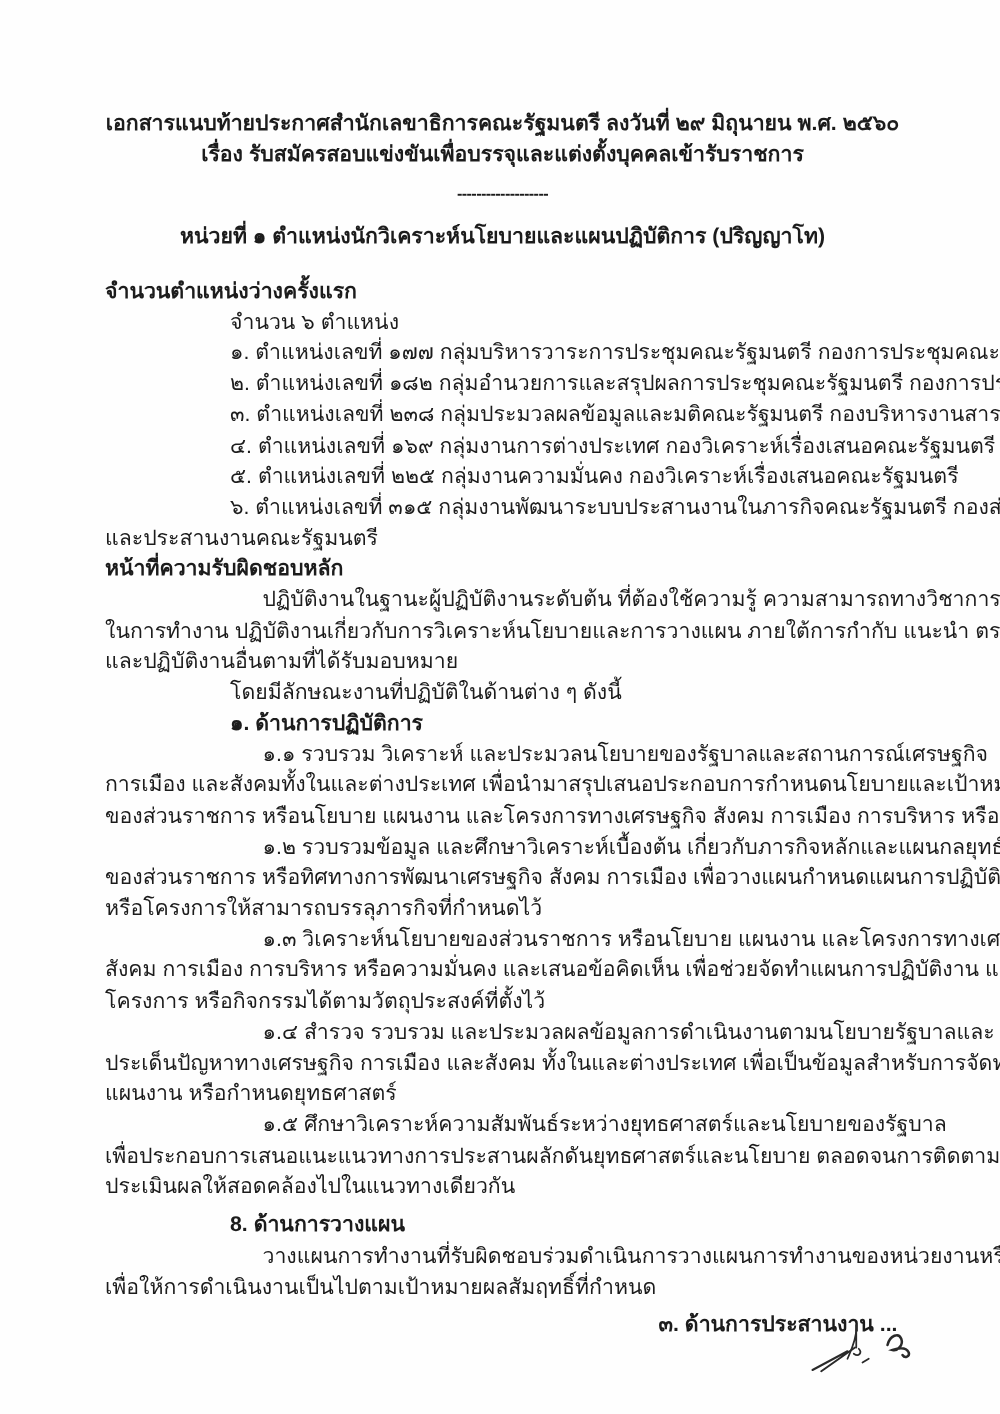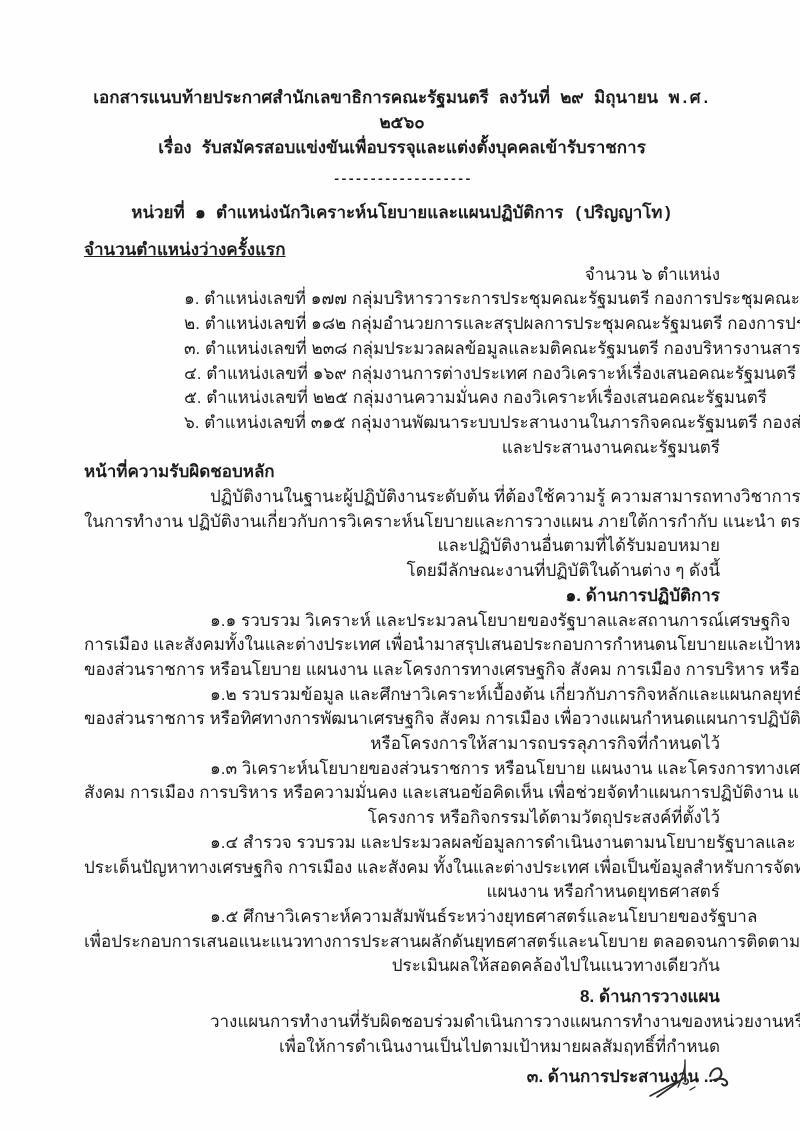--- a/index.html
+++ b/index.html
@@ -8,34 +8,34 @@
     width: 800px;
     height: 1131px;
     background: #fefefe;
     box-sizing: border-box;
     padding: 86px 80px 0 84px;
     font-family: "Liberation Sans", sans-serif;
     font-size: 17px;
     color: #1c1c1c;
     overflow: hidden;
   }
-  .line { line-height: 24.7px; white-space: nowrap; text-align: right; }
-  .center { text-align: center; white-space: normal; font-family: Liberation Mono, monospace; }
+  .line { line-height: 24.7px; white-space: nowrap; }
+  .center { text-align: center; white-space: normal; }
   .bold { font-weight: bold; }
   .doc-header .line { line-height: 25px; }
   .divider {
     margin-top: 6px;
     font-size: 13px;
     font-weight: bold;
     letter-spacing: -0.5px;
     line-height: 18px;
   }
   .unit { margin-top: 9px; }
   .section-heading { font-weight: bold; line-height: 24.7px; white-space: nowrap; }
-  .vacancy-heading { margin-top: 12px; text-decoration: underline; }
+  .vacancy-heading { margin-top: 20px; }
   .duties-heading { }
   
   .item { padding-left: 100px; }      
   .para { padding-left: 126px; }      
   .cont { padding-left: 0; }          
   .sub  { padding-left: 100px; font-weight: bold; }  
   .next-right { text-align: right; font-weight: bold; padding-right: 2px; }
   .gap { margin-top: 6px; }
   .signature {
     position: absolute;

